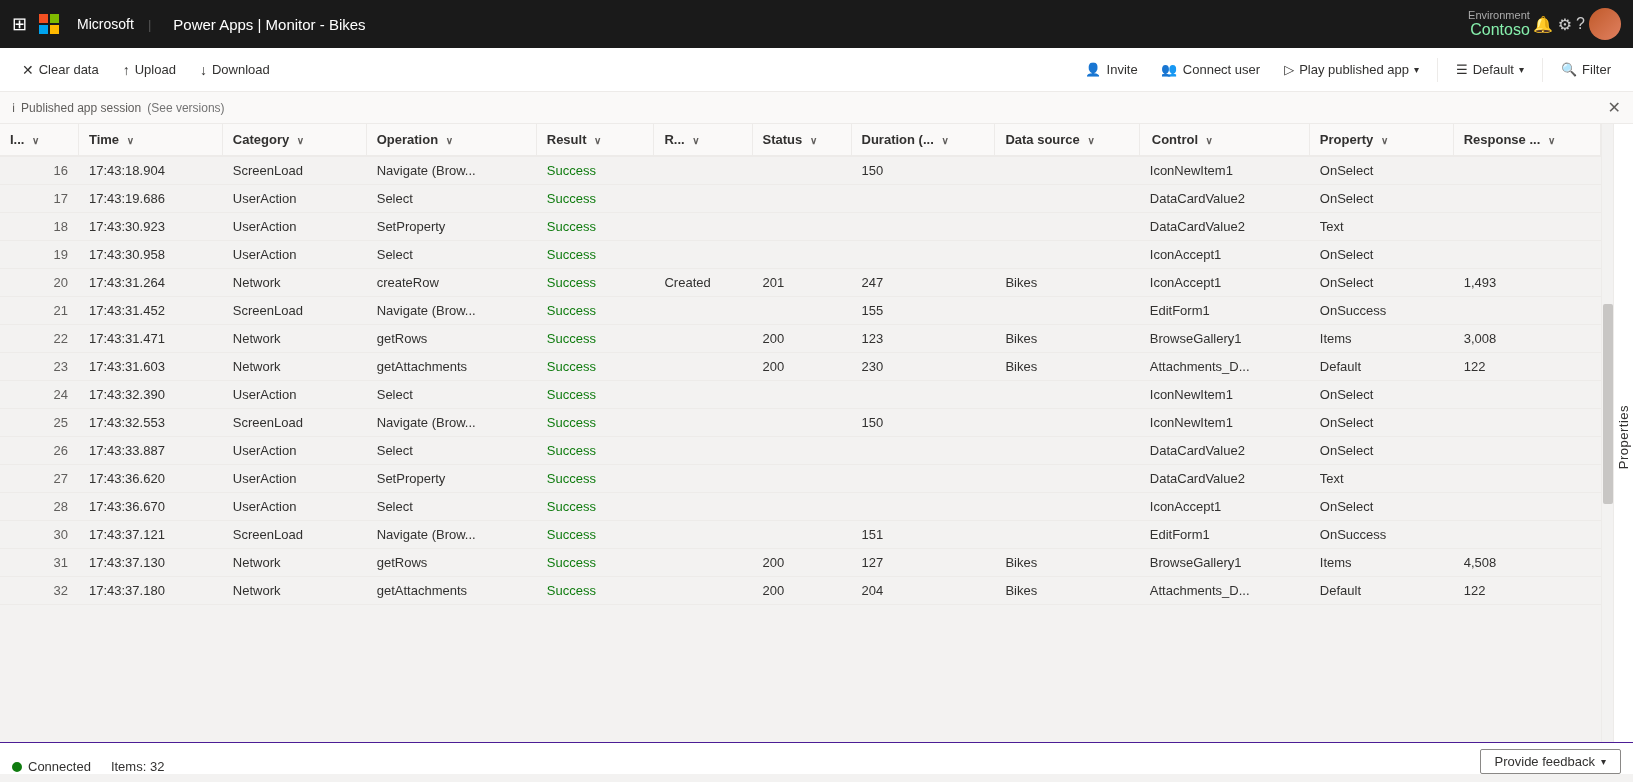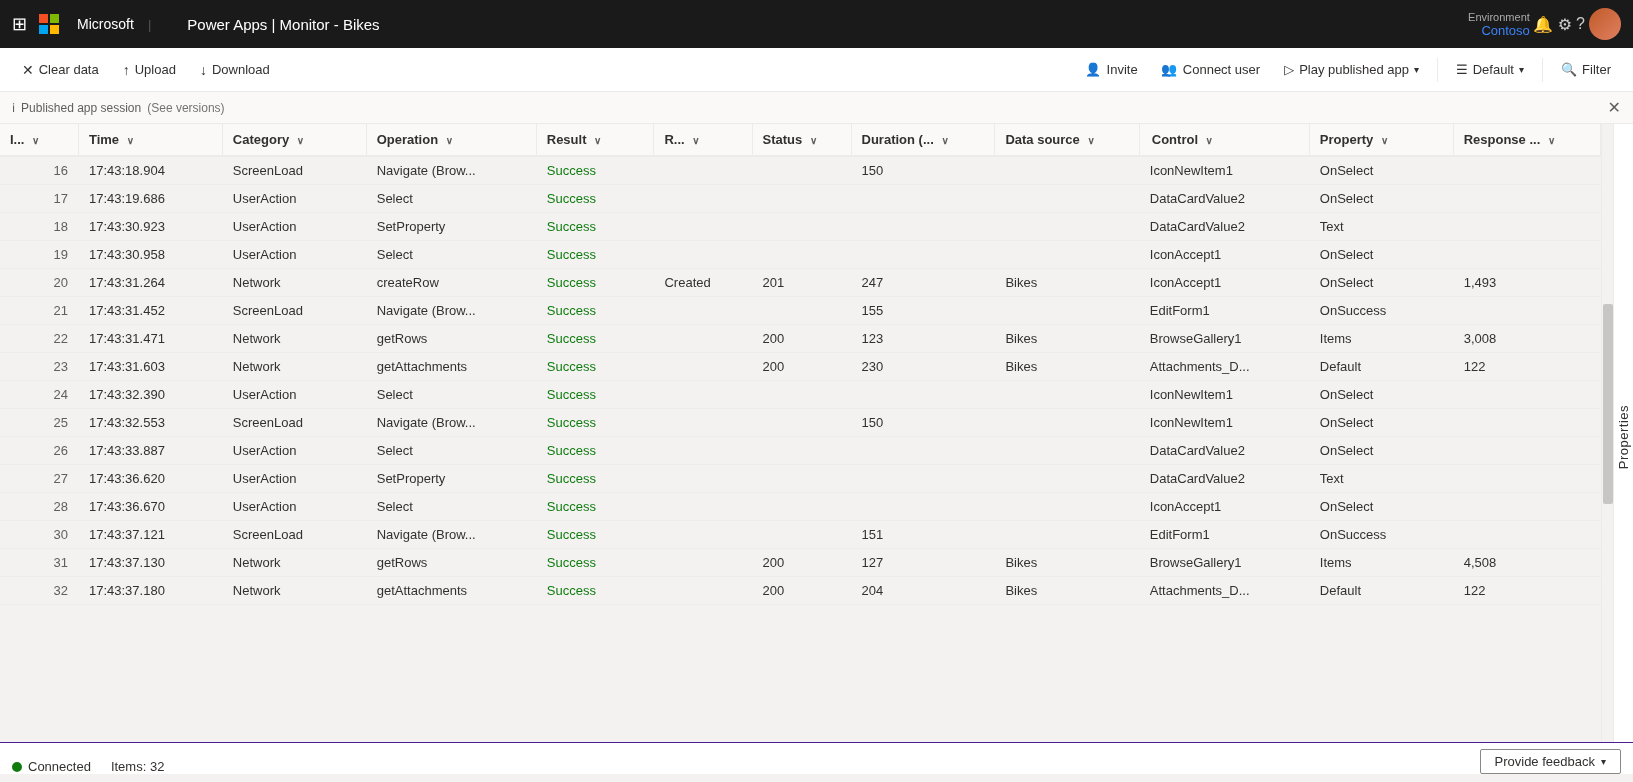--- a/index.html
+++ b/index.html
@@ -15,26 +15,26 @@
       gap: 8px;
     }
     .topbar-waffle { color: #fff; font-size: 18px; cursor: pointer; margin-right: 4px; }
     .topbar-logo { display: flex; align-items: center; gap: 12px; }
     .logo-squares { display: grid; grid-template-columns: 1fr 1fr; gap: 2px; width: 20px; height: 20px; }
     .logo-sq { width: 9px; height: 9px; }
     .logo-sq.r { background: #f25022; }
     .logo-sq.g { background: #7fba00; }
     .logo-sq.b { background: #00a4ef; }
     .logo-sq.y { background: #ffb900; }
-    .topbar-title { color: #fff; font-size: 15px; margin-left: 22px; }
+    .topbar-title { color: #fff; font-size: 15px; margin-left: 8px; }
     .topbar-spacer { flex: 1; }
     .topbar-right { display: flex; align-items: center; gap: 4px; }
     .topbar-env { text-align: right; }
     .topbar-env-label { color: #aaa; font-size: 11px; }
-    .topbar-env-name { color: #3b82f6; font-size: 13px; font-weight: 500; }
+    .topbar-env-name { color: #86efac; font-size: 16px; font-weight: 500; }
     .topbar-icon { color: #ccc; font-size: 16px; cursor: pointer; }
     .topbar-avatar { width: 32px; height: 32px; border-radius: 50%; background: linear-gradient(135deg, #c05a2a, #e08060); }
 
     
     .toolbar {
       background: #fff;
       height: 44px;
       display: flex;
       align-items: center;
       padding: 0 12px;

